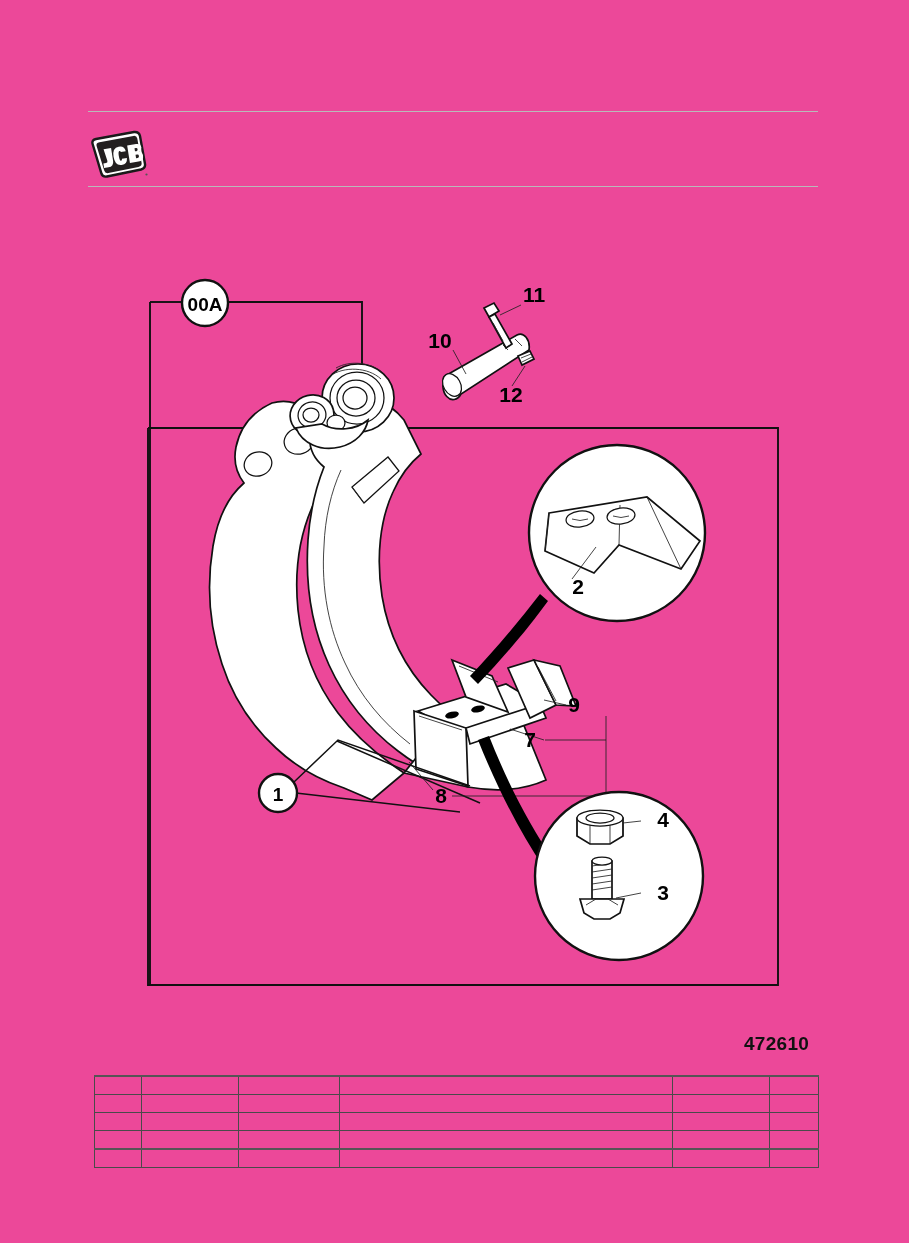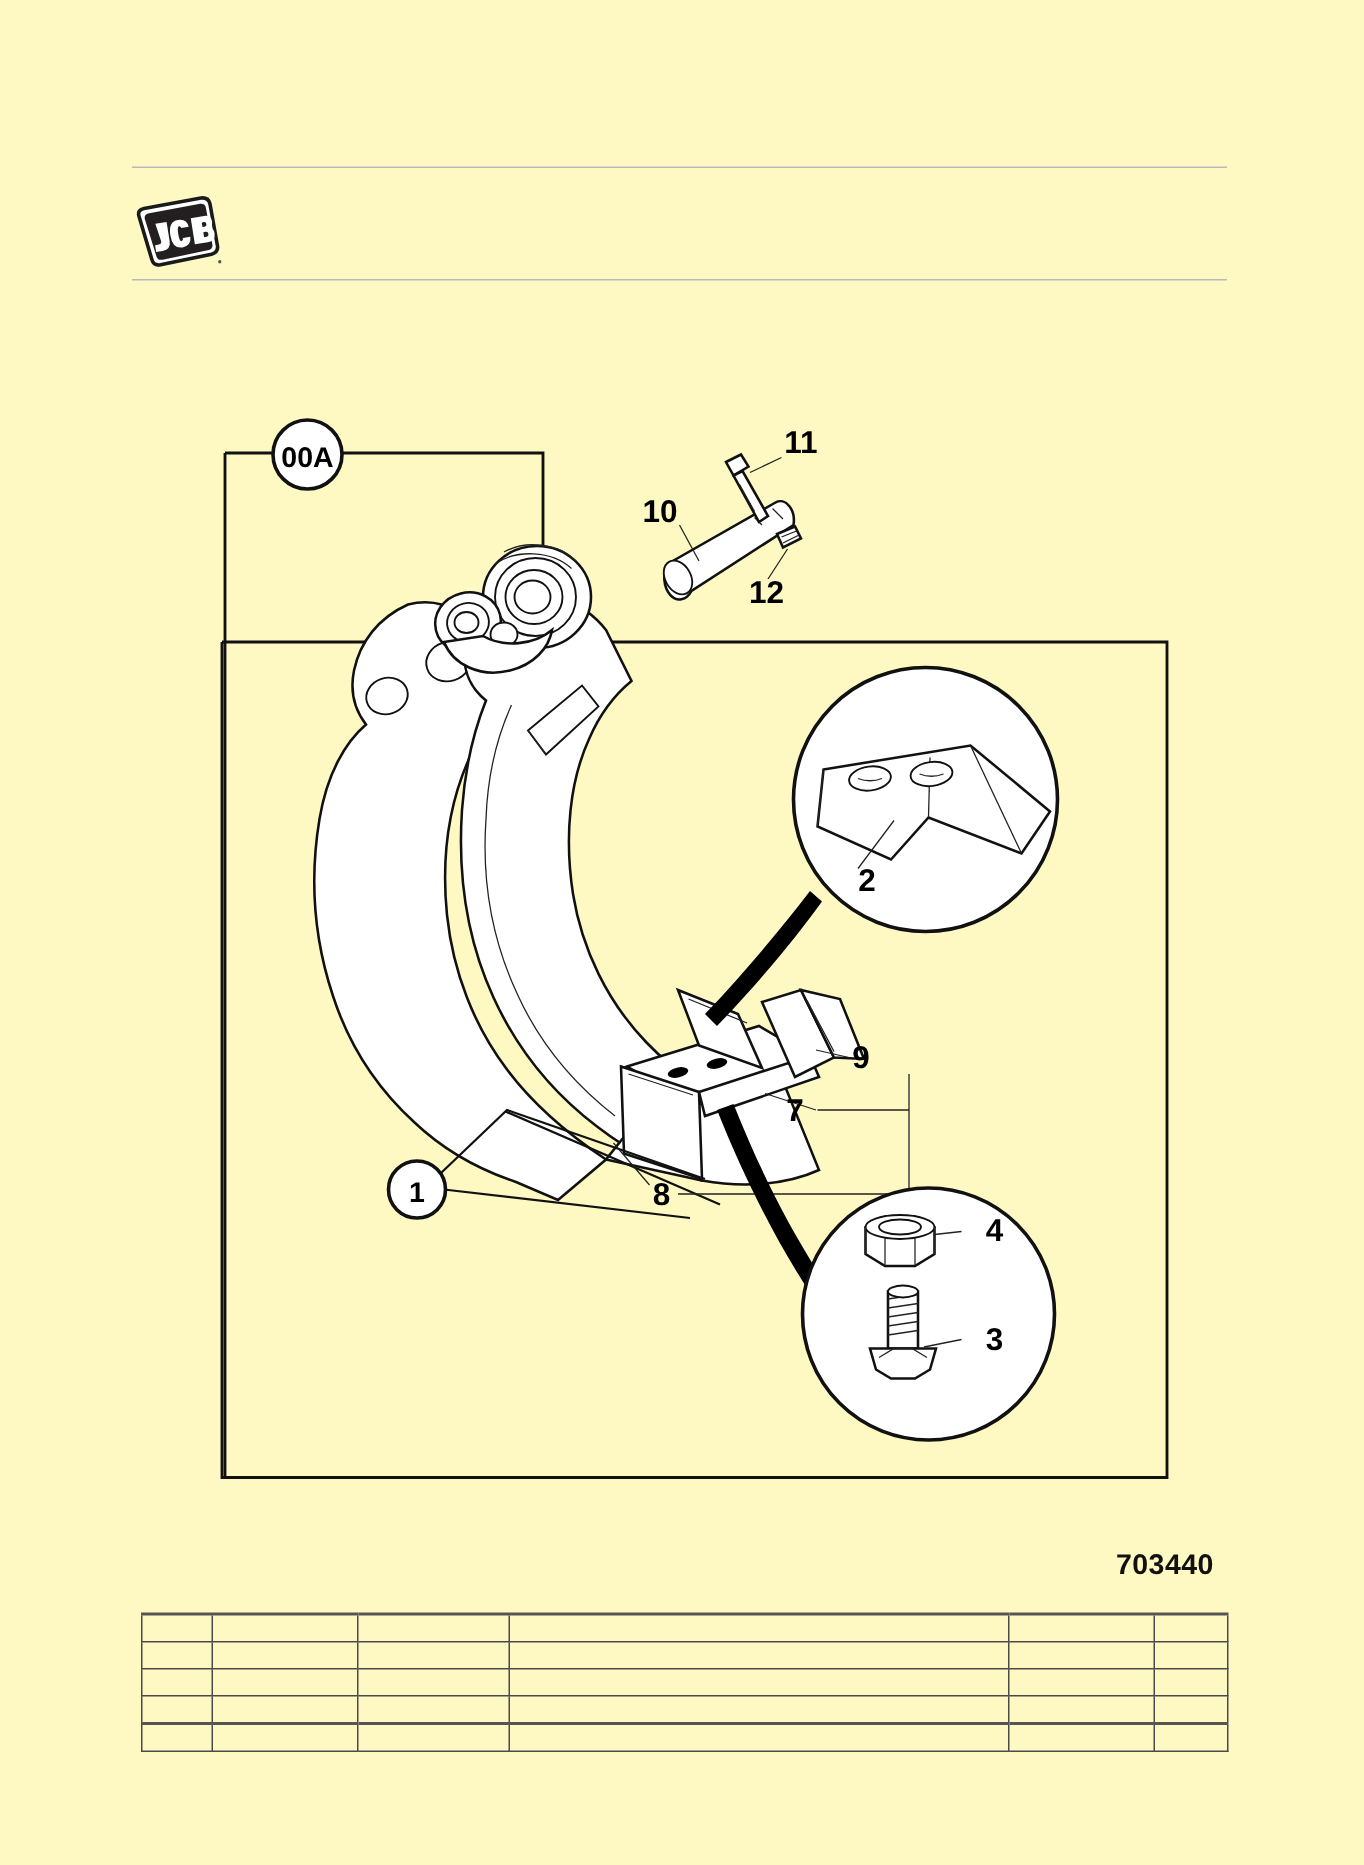--- a/index.html
+++ b/index.html
@@ -11,21 +11,21 @@
   body {
     width: 909px;
     height: 1243px;
     position: relative;
     font-family: "Liberation Sans", sans-serif;
     overflow: hidden;
   }
   .page {
     position: absolute;
     inset: 0;
-    background: #fef9c3;
+    background: #ec4899;
   }
 
   
   .hdr-rule {
     position: absolute;
     left: 88px;
     width: 730px;
     height: 1px;
     background: #b9b9b9;
   }
@@ -336,21 +336,21 @@
       <text class="num" x="663" y="827" font-size="21" text-anchor="middle">4</text>
       <text class="num" x="530" y="747" font-size="21" text-anchor="middle">7</text>
       <text class="num" x="441" y="803" font-size="21" text-anchor="middle">8</text>
       <text class="num" x="574" y="712" font-size="21" text-anchor="middle">9</text>
       <text class="num" x="440" y="348" font-size="21" text-anchor="middle">10</text>
       <text class="num" x="534" y="302" font-size="21" text-anchor="middle">11</text>
       <text class="num" x="511" y="402" font-size="21" text-anchor="middle">12</text>
     </svg>
   </div>
 
-  <div class="drawing-no">703440</div>
+  <div class="drawing-no">472610</div>
 
   <table class="parts-table">
     <tbody>
       <tr class="thick">
         <td class="c0"></td>
         <td class="c1"></td>
         <td class="c2"></td>
         <td class="c3"></td>
         <td class="c4"></td>
         <td class="c5"></td>

